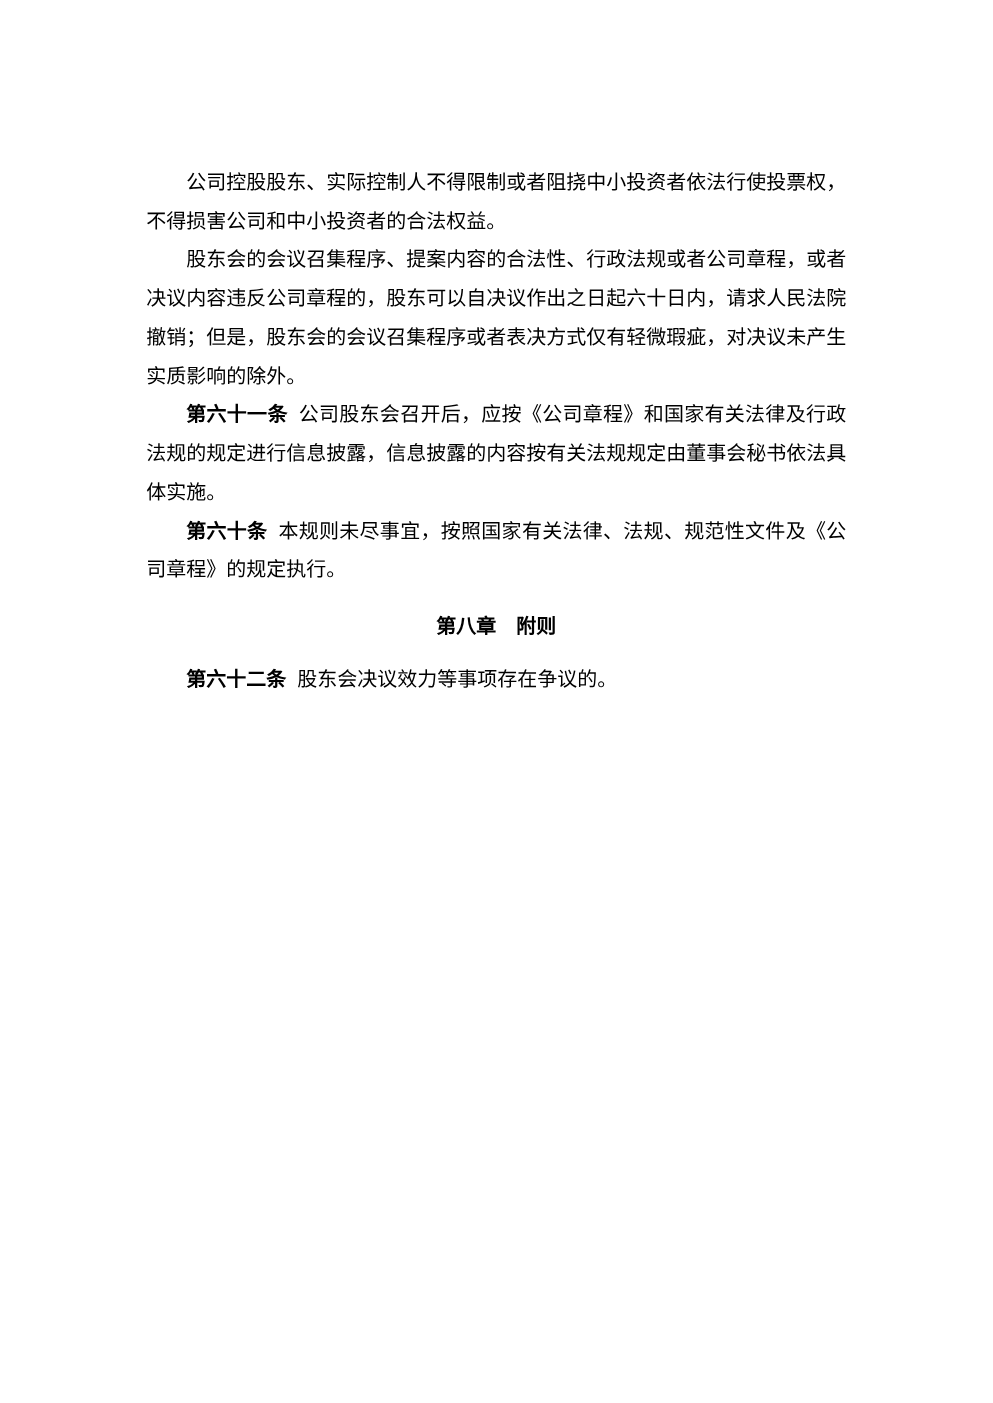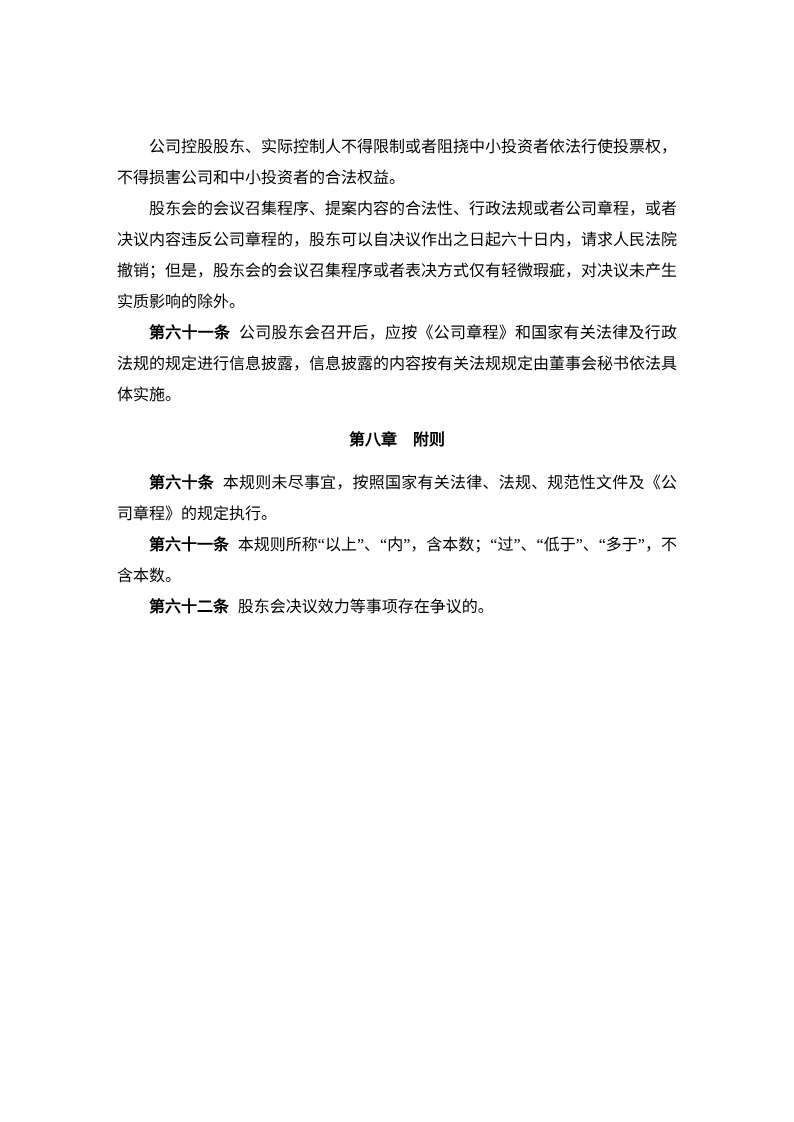--- a/index.html
+++ b/index.html
@@ -49,23 +49,22 @@
   <div class="content">
 
     <p class="para"><span>公司控股股东、实际控制人不得限制或者阻挠中小投资者依法行使投票权，不得损害公司和中小投资者的合法权益。</span></p>
 
     <p class="para"><span>股东会的会议召集程序、提案内容的合法性、行政法规或者公司章程，或者决议内容违反公司章程的，股东可以自决议作出之日起六十日内，请求人民法院撤销；但是，股东会的会议召集程序或者表决方式仅有轻微瑕疵，对决议未产生实质影响的除外。</span></p>
 
 
 
     <p class="para"><b class="term">第六十一条</b><span>公司股东会召开后，应按《公司章程》和国家有关法律及行政法规的规定进行信息披露，信息披露的内容按有关法规规定由董事会秘书依法具体实施。</span></p>
 
+    <p class="para"><b class="term">第六十条</b><span>本规则未尽事宜，按照国家有关法律、法规、规范性文件及《公司章程》的规定执行。</span></p>
+
     <p class="para chapter-heading">第八章　附则</p>
 
-    <p class="para"><b class="term">第六十条</b><span>本规则未尽事宜，按照国家有关法律、法规、规范性文件及《公司章程》的规定执行。</span></p>
-
-    <p class="para"><b class="term">第六十一条</b><span>本规则所称“以上”、“内”，含本数；“过”、“低于”、“多于”，不含本数。</span></p>
 
     <p class="para"><b class="term">第六十二条</b><span>股东会决议效力等事项存在争议的。</span></p>
 
 
   </div>
 </div>
 
 </body></html>

